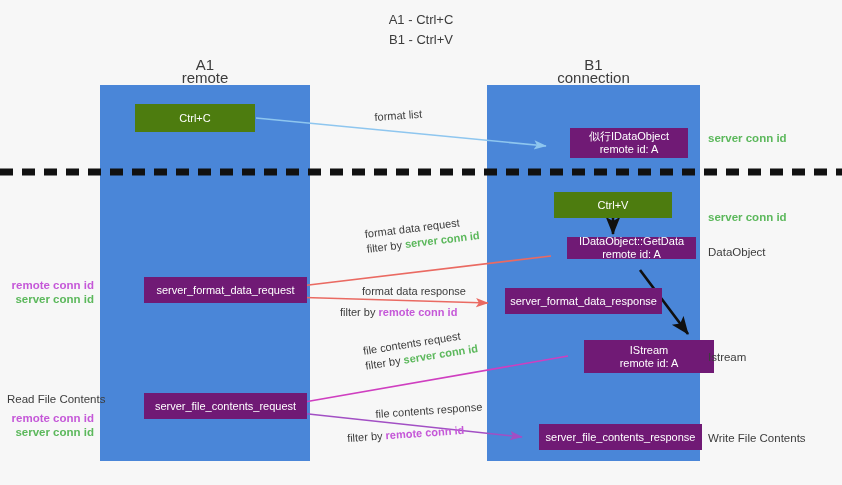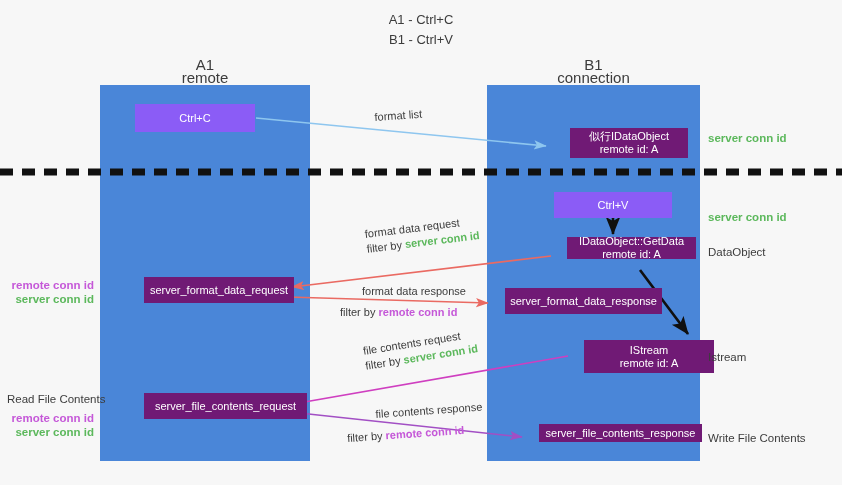--- a/index.html
+++ b/index.html
@@ -48,21 +48,21 @@
     display: flex;
     flex-direction: column;
     align-items: center;
     justify-content: center;
     color: #ffffff;
     font-size: 11px;
     line-height: 13px;
     text-align: center;
   }
   .box.orange { background: #701a75; margin-left: 16px; }
-  .box.green  { background: #8b5cf6; }
+  .box.green  { background: #4d7c0f; }
   .box .l2 { display: block; }
 
   
   .side-label {
     font-size: 11.5px;
     color: #3c3c3c;
     line-height: 14px;
     white-space: nowrap;
   }
   .conn-green  { color: #5cb85c; font-weight: bold; }
@@ -162,38 +162,38 @@
 
   <div class="abs box green" style="left:554px; top:180px; width:118px; height:26px;margin-top:12px;">
     <span>Ctrl+V</span>
   </div>
 
   <div class="abs box orange" style="left:551px; top:237px; width:129px; height:22px;">
     <span>IDataObject::GetData</span>
     <span class="l2">remote id: A</span>
   </div>
 
-  <div class="abs box orange" style="left:128px; top:277px; width:150px; height:26px;">
+  <div class="abs box orange" style="left:128px; top:277px; width:163px; height:26px;">
     <span>server_format_data_request</span>
   </div>
 
   <div class="abs box orange" style="left:489px; top:288px; width:157px; height:26px;">
     <span>server_format_data_response</span>
   </div>
 
   <div class="abs box orange" style="left:568px; top:340px; width:130px; height:33px;">
     <span>IStream</span>
     <span class="l2">remote id: A</span>
   </div>
 
   <div class="abs box orange" style="left:128px; top:393px; width:163px; height:26px;">
     <span>server_file_contents_request</span>
   </div>
 
-  <div class="abs box orange" style="left:523px; top:424px; width:163px; height:18px;">
+  <div class="abs box orange" style="left:523px; top:424px; width:163px; height:26px;">
     <span>server_file_contents_response</span>
   </div>
 
   <div class="abs side-label conn-green" style="left:708px; top:131px;">server conn id</div>
 
   <div class="abs side-label conn-green" style="left:708px; top:210px;">server conn id</div>
 
   <div class="abs side-label" style="left:708px; top:245px;">DataObject</div>
 
   <div class="abs side-label" style="left:708px; top:350px;">Istream</div>

